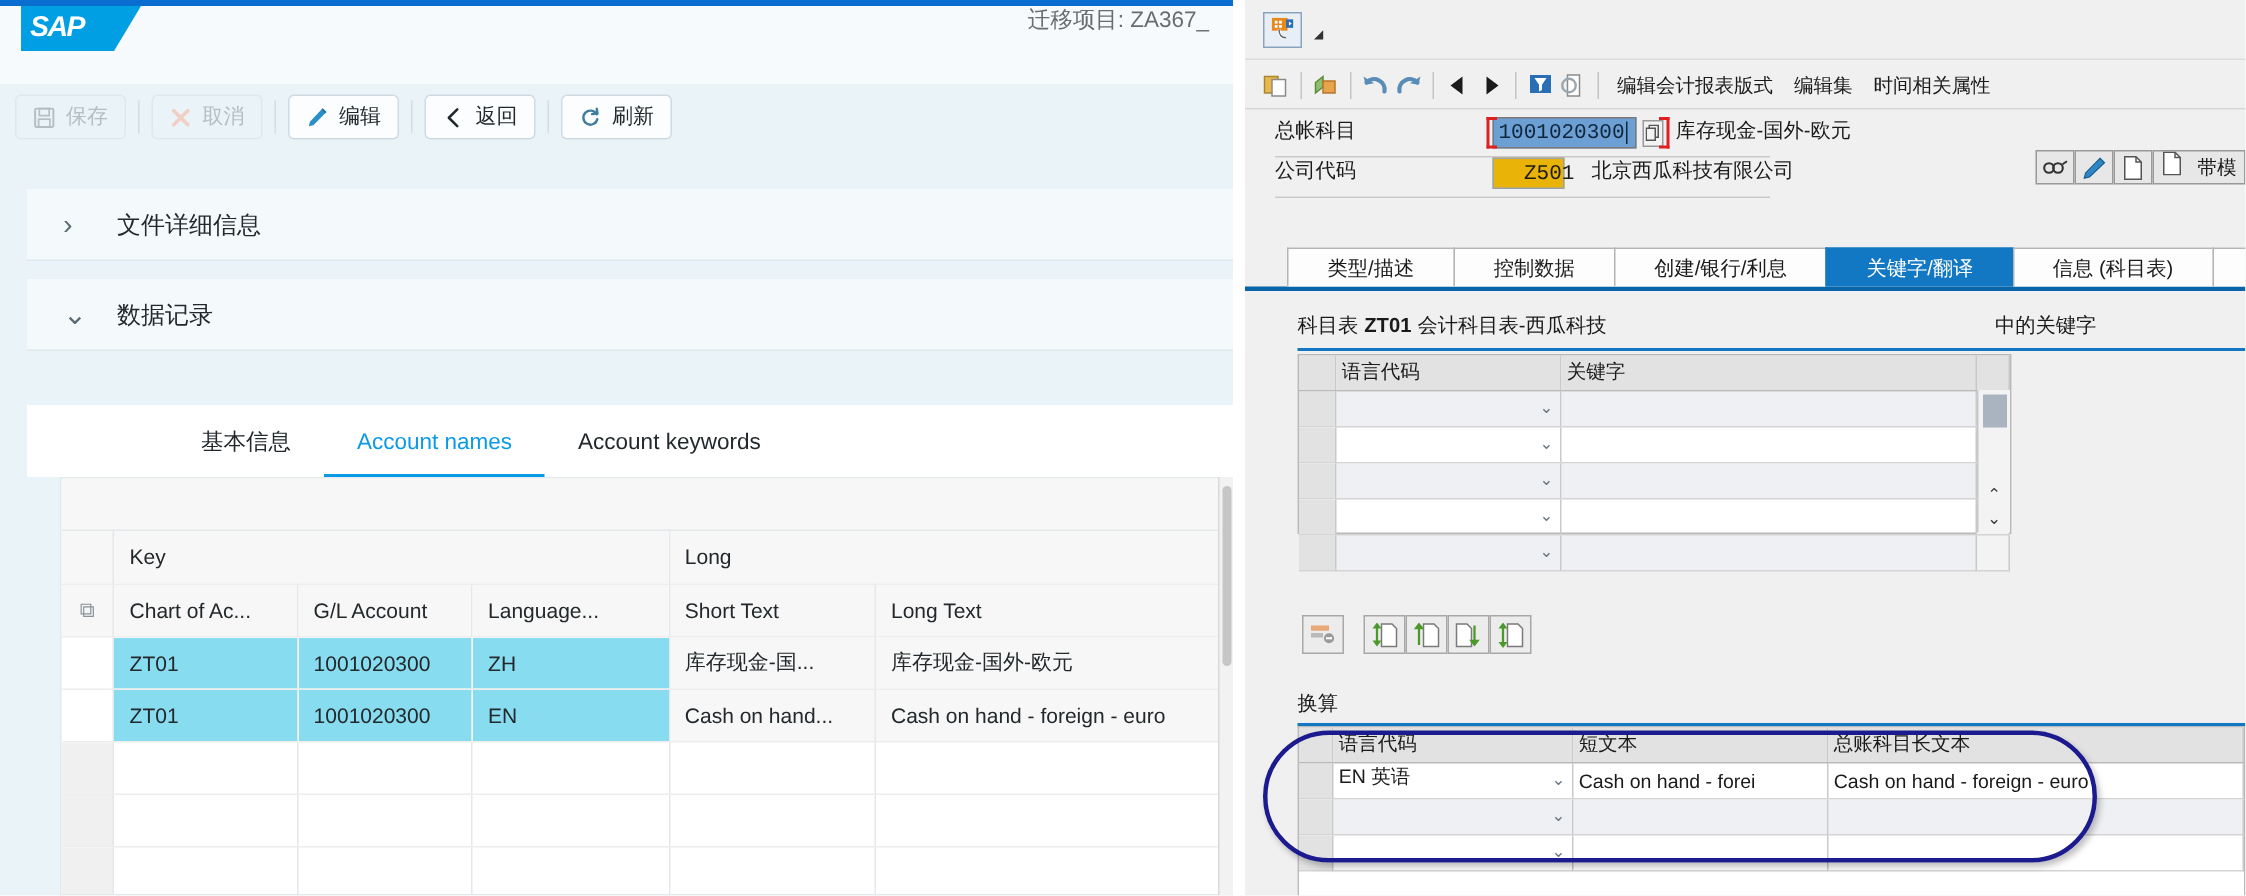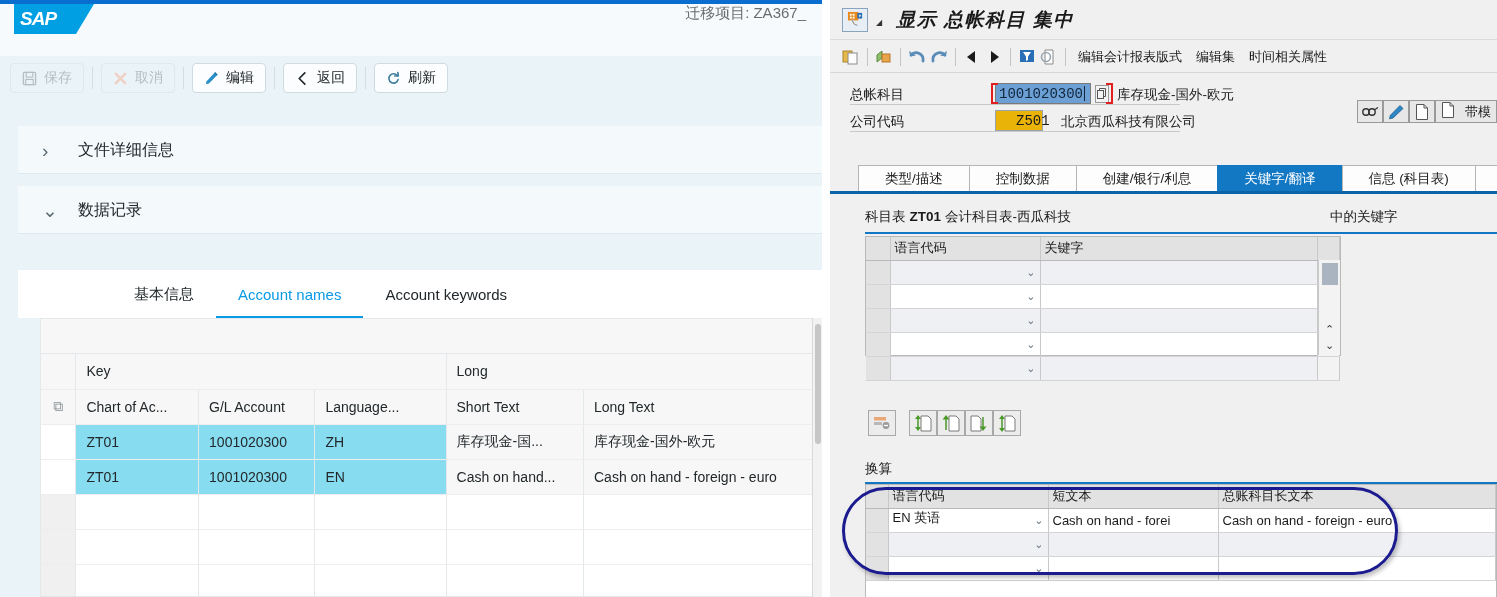--- a/index.html
+++ b/index.html
@@ -126,21 +126,21 @@
   .gui-toolbar {
     position:absolute; left:0; top:41px; width:667px; height:32px;
     background:#f0f0f0; display:flex; align-items:center; padding-left:10px; gap:0;
     border-bottom:1px solid #d6d6d6;
   }
   .tb-icon { width:22px; height:22px; display:flex; align-items:center; justify-content:center; cursor:pointer; }
   .tb-sep { width:1px; height:18px; background:#c4c4c4; margin:0 5px; }
   .tb-text { font-size:13px; color:#1a1a1a; padding:0 7px; cursor:pointer; white-space:nowrap; }
 
   .gui-fields { position:absolute; left:0; top:78px; width:667px; height:58px; }
-  .fld-row { display:flex; align-items:flex-end; height:26px; padding-left:20px; }
+  .fld-row { display:flex; align-items:flex-start; height:26px; padding-left:20px; }
   .fld-label { font-size:13.5px; color:#1a1a1a; width:145px; }
   .gl-input-wrap { position:relative; display:flex; align-items:center; }
   .red-brk { position:absolute; width:7px; height:100%; pointer-events:none; }
   .red-brk.l { left:-4px; border-left:2px solid #e02020; border-top:2px solid #e02020; border-bottom:2px solid #e02020; }
   .red-brk.r { right:-4px; border-right:2px solid #e02020; border-top:2px solid #e02020; border-bottom:2px solid #e02020; }
   .gl-input {
     width:96px; height:21px; background:#6c9fd4; border:1px solid #7a7a7a;
     color:#10263c; font-size:14px; font-family:"Liberation Mono","DejaVu Sans Mono",monospace;
     display:flex; align-items:center; padding-left:3px; letter-spacing:0px;
   }
@@ -394,21 +394,20 @@
             <rect x="6" y="3" width="2" height="2" fill="#fff"></rect>
           <rect x="3" y="6" width="2" height="2" fill="#fff"></rect>
             <rect x="6" y="6" width="2" height="2" fill="#fff"></rect>
           <rect x="11" y="2" width="5" height="6" fill="#2a6fb5"></rect>
           <path d="M13 3.5 L15 5 L13 6.5 Z" fill="#fff"></path>
           <path d="M6 9 q0 6 5 6" fill="none" stroke="#fff" stroke-width="2"></path>
           <path d="M6 9 q0 6 5 6" fill="none" stroke="#666" stroke-width="1"></path>
         </svg>
       </div>
       <span class="menu-caret">◢</span>
-      <div class="gui-title">显示 总帐科目 集中</div>
     </div>
 
     <div class="gui-toolbar">
       <div class="tb-icon">
         <svg width="18" height="18" viewBox="0 0 18 18">
             <rect x="1" y="3" width="9" height="11" fill="#e8b84b" stroke="#a8862f"></rect>
             <rect x="6" y="5" width="9" height="11" fill="#fdfdfd" stroke="#8a8a8a"></rect>
           </svg>
       </div>
       <div class="tb-sep"></div>

